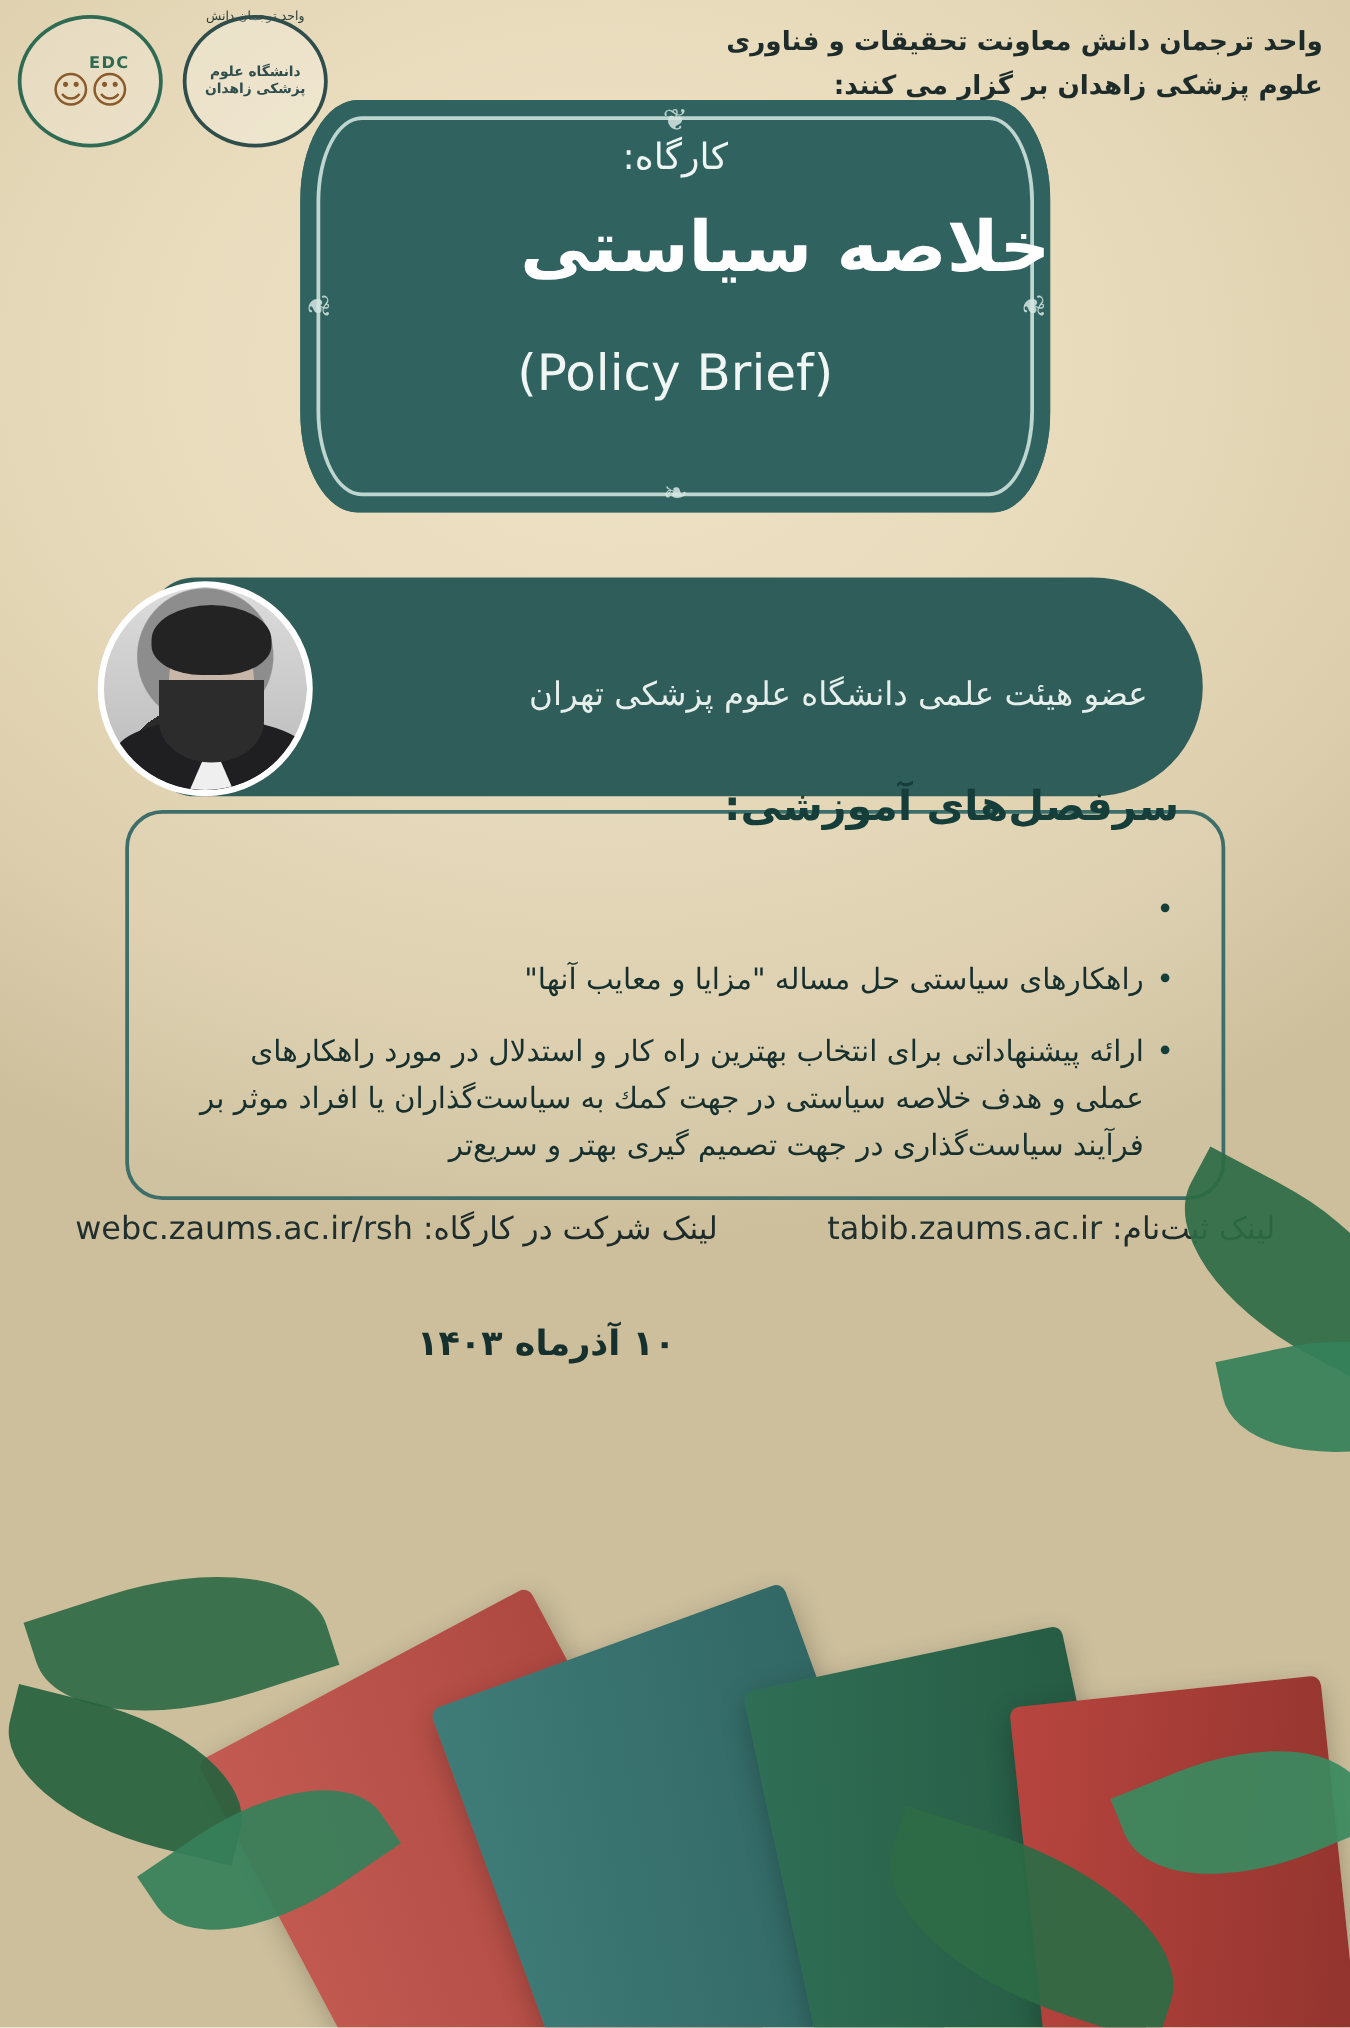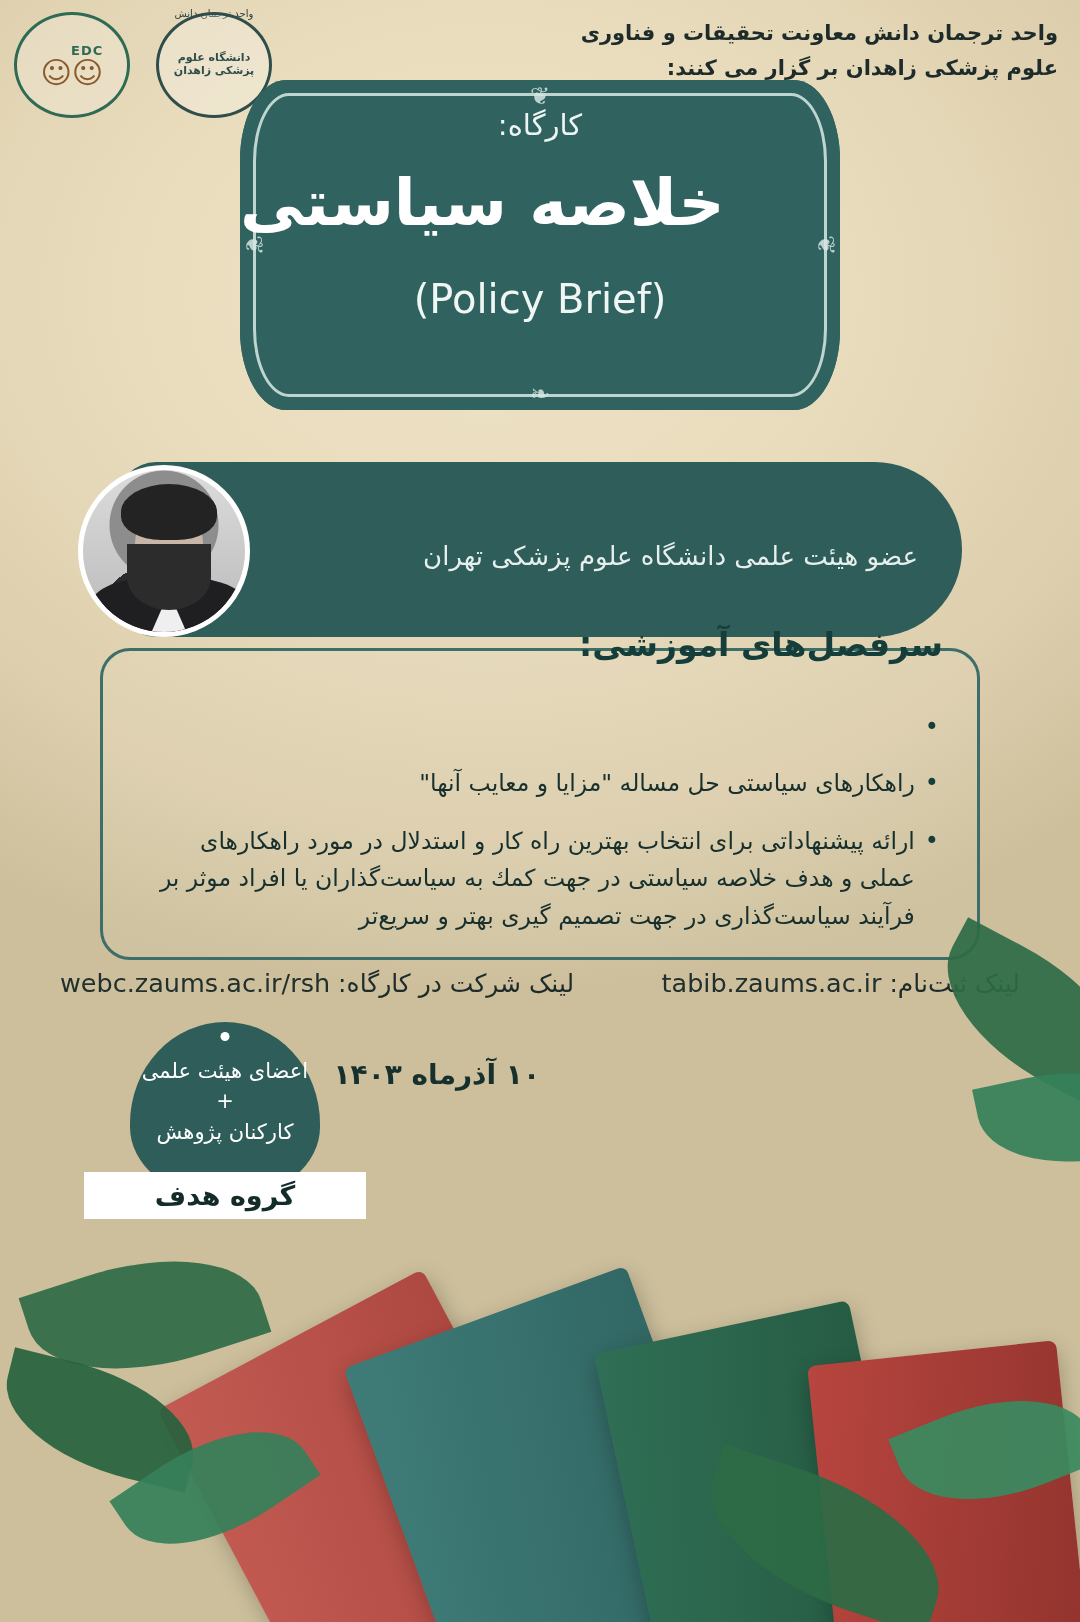--- a/index.html
+++ b/index.html
@@ -11,21 +11,21 @@
   .poster {
     position: relative;
     width: 1080px; height: 1622px;
     background:
       radial-gradient(ellipse 900px 700px at 45% 18%, #efe3c6 0%, #e9dcbd 40%, #ddcfad 75%, #cdbf9c 100%),
       linear-gradient(160deg, #e8dcc0 0%, #e2d4b5 50%, #cfc09c 100%);
     overflow: hidden;
   }
 
   
-  .logos { position: absolute; top: 6px; left: 8px; display: flex; gap: 14px; align-items: flex-start; }
+  .logos { position: absolute; top: 6px; left: 8px; display: flex; gap: 4px; align-items: flex-start; }
   .logo { width: 128px; height: 118px; position: relative; }
   .logo-ring {
     position: absolute; inset: 6px;
     border: 3px solid #2f4d4a; border-radius: 50%;
     display: flex; align-items: center; justify-content: center;
     background: rgba(255,255,255,0.25);
   }
   .logo-inner { font-size: 11px; color: #2f4d4a; text-align: center; line-height: 1.15; font-weight: bold; padding: 4px;}
   .logo-arc { position: absolute; top: 2px; left: 0; width: 100%; text-align: center; font-size: 10px; color: #2b3f3c; }
   .logo2 .logo-ring { border-color: #2f6b52; background: rgba(255,255,255,0.2); }
@@ -53,22 +53,22 @@
     opacity: .9;
   }
   .orn { position: absolute; color: #d7e7e3; font-size: 24px; opacity: .85; }
   .orn.top { top: 2px; left: 50%; transform: translateX(-50%); }
   .orn.bottom { bottom: 2px; left: 50%; transform: translateX(-50%); }
   .orn.left { left: 4px; top: 50%; transform: translateY(-50%) rotate(90deg); }
   .orn.right { right: 4px; top: 50%; transform: translateY(-50%) rotate(90deg); }
 
   .kargah { position: absolute; top: 28px; width: 100%; text-align: center; color: #eef5f3; font-size: 29px; }
   .main-title {
-    position: absolute; top: 86px; width: 100%; text-align: left;
-    color: #ffffff; font-size: 64px; font-weight: bold; letter-spacing: -1px;
+    position: absolute; top: 86px; width: 100%; text-align: right;
+    color: #ffffff; font-size: 56px; font-weight: bold; letter-spacing: -1px;
   }
   .sub-title {
     position: absolute; top: 196px; width: 100%; text-align: center;
     color: #f0f6f4; font-size: 40px; direction: ltr;
   }
 
   
   .speaker {
     position: absolute; top: 462px; right: 118px; left: 118px;
     height: 175px;
@@ -232,27 +232,20 @@
     <div class="link-item">
       <span>لینک ثبت‌نام:</span>
       <span class="link-url">tabib.zaums.ac.ir</span>
     </div>
     <div class="link-item">
       <span>لینک شرکت در کارگاه:</span>
       <span class="link-url">webc.zaums.ac.ir/rsh</span>
     </div>
   </div>
 
-  <div class="tag">
-    <div class="pin"></div>
-    <div class="tag-line">اعضای هیئت علمی</div>
-    <div class="tag-line">+</div>
-    <div class="tag-line">کارکنان پژوهش</div>
-    <div class="tag-label">گروه هدف</div>
-  </div>
 
   <div class="datetime">
     <div>۱۰ آذرماه ۱۴۰۳</div>
   </div>
 
   <div class="books">
     <div class="book b1"></div>
     <div class="book b2"></div>
     <div class="book b3"></div>
     <div class="book b4"></div>

